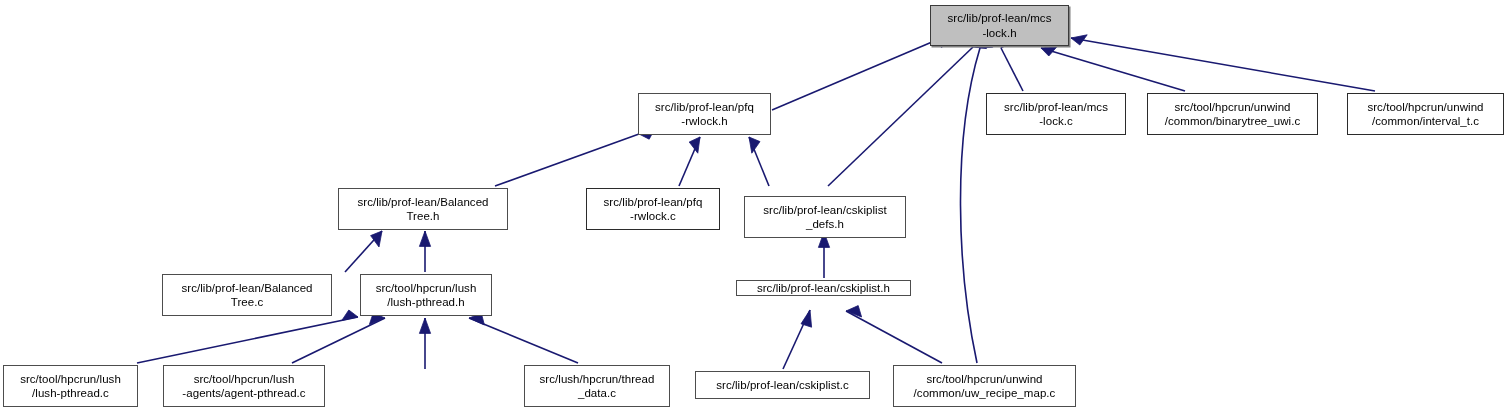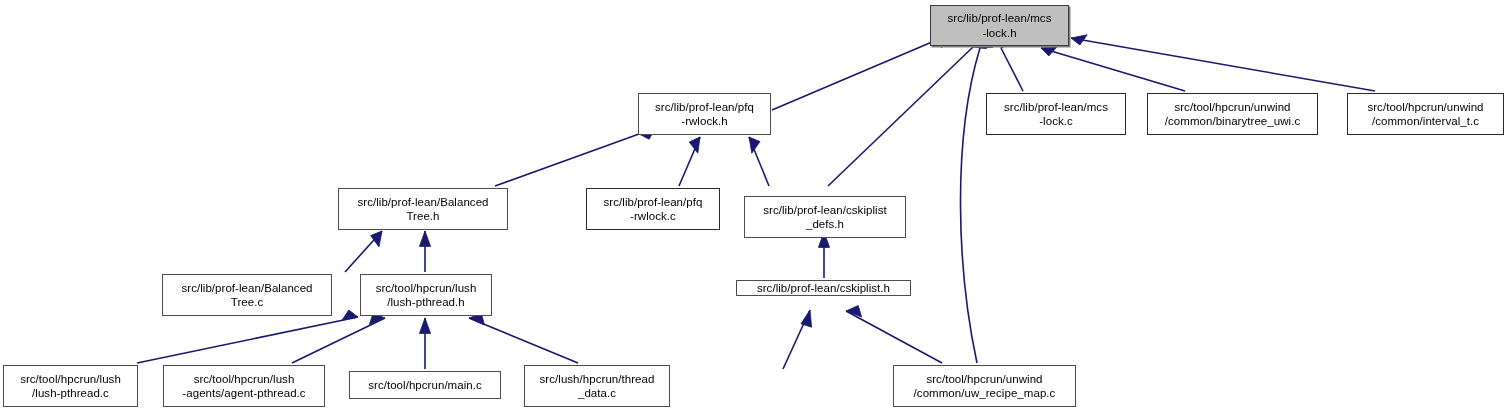--- a/index.html
+++ b/index.html
@@ -156,18 +156,18 @@
 _defs.h</span></div>
     <div class="node thick" style="left: 162px; top: 274px; width: 170px; height: 42px;"><span>src/lib/prof-lean/Balanced
 Tree.c</span></div>
     <div class="node thick" style="left: 360px; top: 274px; width: 132px; height: 42px;"><span>src/tool/hpcrun/lush
 /lush-pthread.h</span></div>
     <div class="node thick" style="left: 736px; top: 280px; width: 175px; height: 16px;"><span>src/lib/prof-lean/cskiplist.h</span></div>
     <div class="node thick" style="left: 3px; top: 365px; width: 135px; height: 42px;"><span>src/tool/hpcrun/lush
 /lush-pthread.c</span></div>
     <div class="node thick" style="left: 163px; top: 365px; width: 162px; height: 42px;"><span>src/tool/hpcrun/lush
 -agents/agent-pthread.c</span></div>
-    <div class="node thick" style="left: 349px; top: 371px; width: 152px; height: 28px;"><span>src/tool/hpcrun/main.c</span></div>
     <div class="node thick" style="left: 524px; top: 365px; width: 146px; height: 42px;"><span>src/lush/hpcrun/thread
 _data.c</span></div>
+    <div class="node thick" style="left: 695px; top: 371px; width: 175px; height: 28px;"><span>src/lib/prof-lean/cskiplist.c</span></div>
     <div class="node thick" style="left: 893px; top: 365px; width: 183px; height: 42px;"><span>src/tool/hpcrun/unwind
 /common/uw_recipe_map.c</span></div>
   </div>
 
 </body></html>

